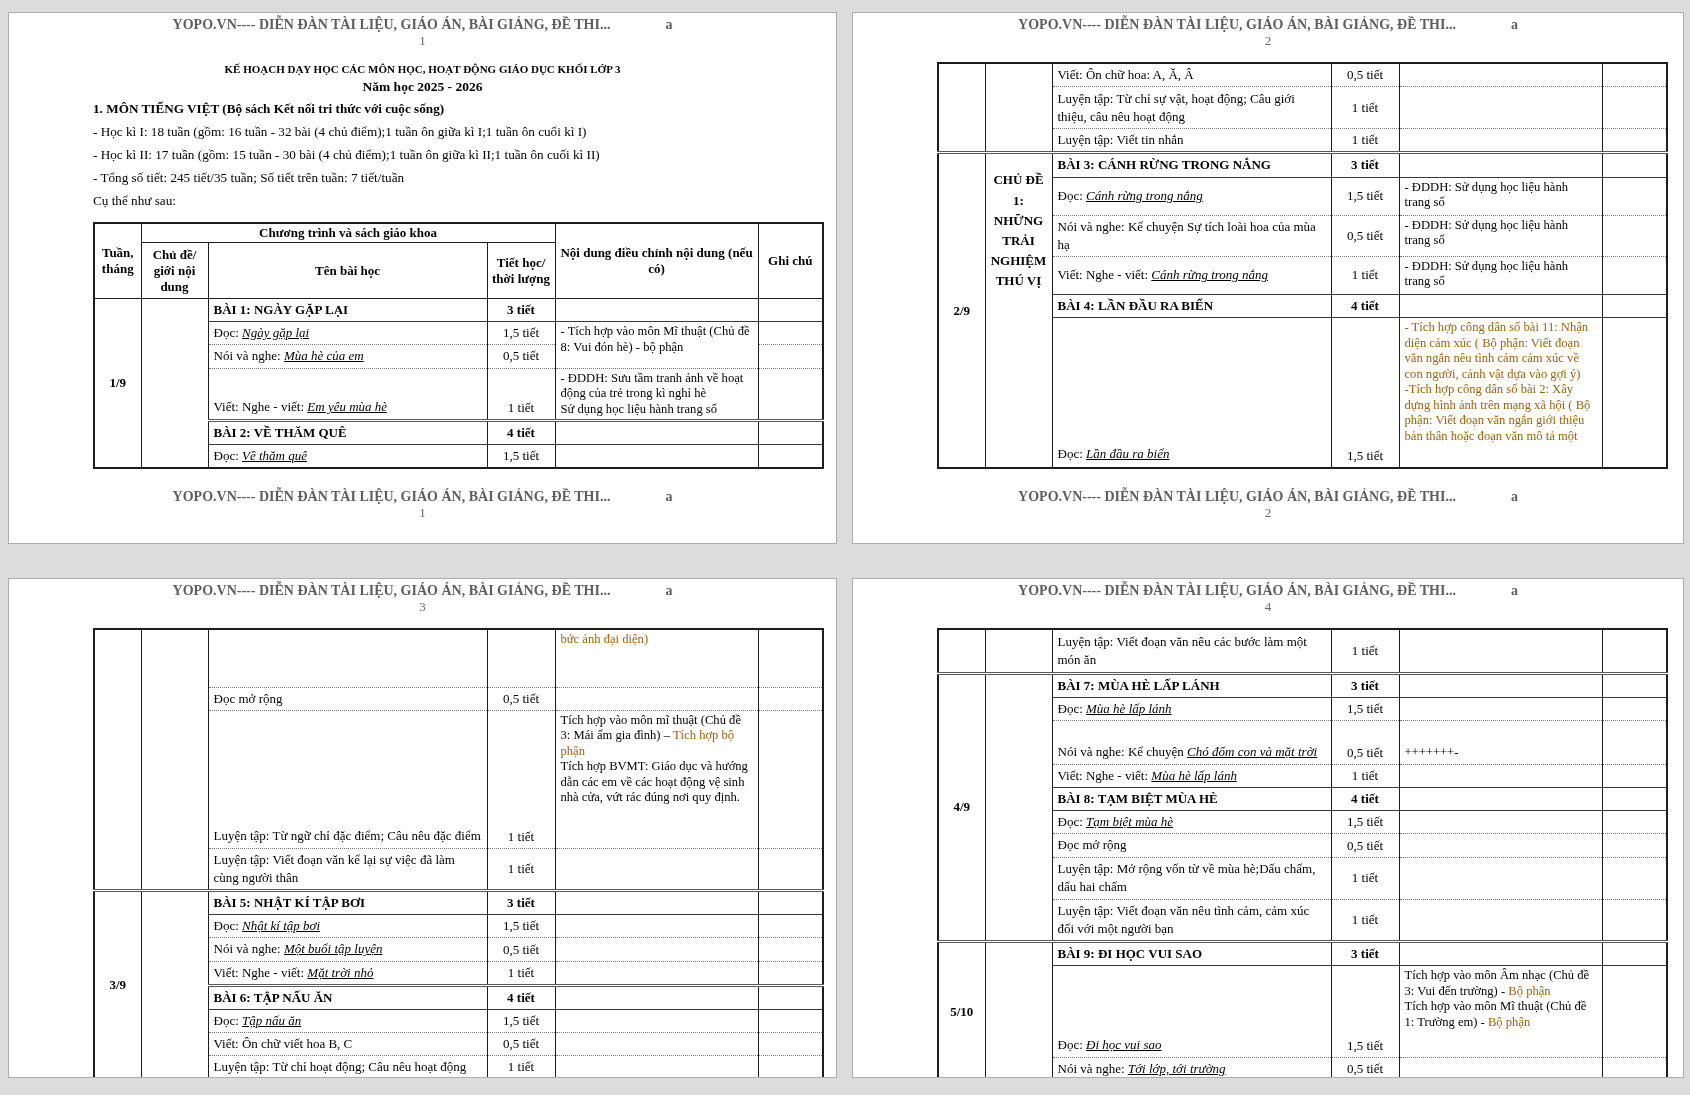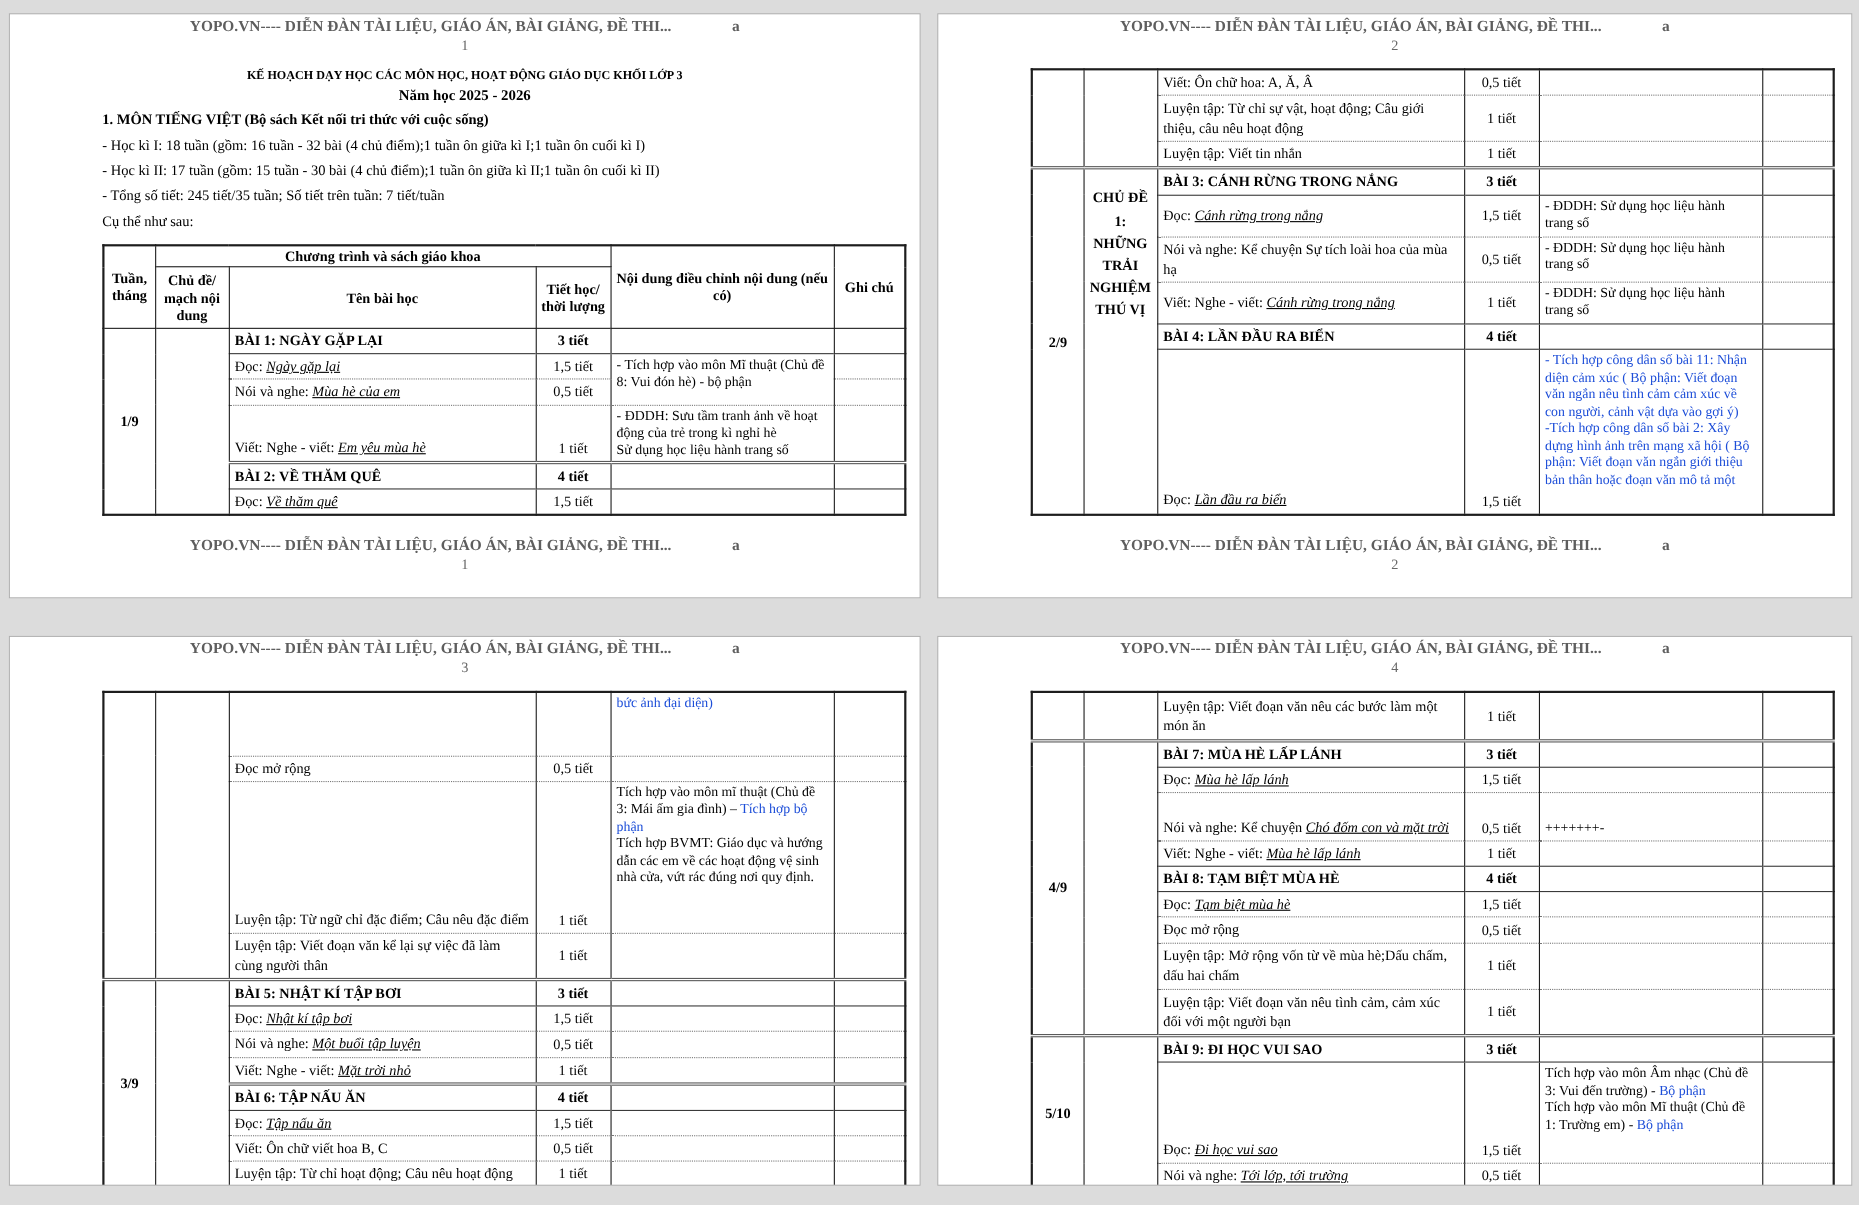--- a/index.html
+++ b/index.html
@@ -51,21 +51,21 @@
   td.week{text-align:center;font-weight:bold;}
   td.theme{text-align:center;font-weight:bold;vertical-align:top;
     padding-top:16px;line-height:1.55;}
   td.name{line-height:1.4;}
   td.tiet{text-align:center;}
   td.note{vertical-align:top;line-height:15.5px;font-size:12.6px;padding:2px 5px;}
   td.note div{margin:0;}
   .bold{font-weight:bold;}
   .vb{vertical-align:bottom !important;padding-bottom:3px !important;}
   .s-i{font-style:italic;text-decoration:underline;}
-  .s-r{color:#1d4ed8;margin-top:32px;}
+  .s-r{color:#a16207;margin-top:32px;}
 </style>
 </head>
 <body>
 
 <div class="page" id="p1">
   <div class="page-header"><span>YOPO.VN---- DIỄN ĐÀN TÀI LIỆU, GIÁO ÁN, BÀI GIẢNG, ĐỀ THI...</span><span class="mark">a</span></div>
   <div class="page-number">1</div>
   <div class="doc-title">KẾ HOẠCH DẠY HỌC CÁC MÔN HỌC, HOẠT ĐỘNG GIÁO DỤC KHỐI LỚP 3</div>
   <div class="doc-subtitle">Năm học 2025 - 2026</div>
   <div class="intro">
@@ -85,21 +85,21 @@
         <col style="width:65px">
       </colgroup>
   <thead>
         <tr>
           <th rowspan="2" colspan="1">Tuần, tháng</th>
           <th rowspan="1" colspan="3">Chương trình và sách giáo khoa</th>
           <th rowspan="2" colspan="1">Nội dung điều chỉnh nội dung (nếu có)</th>
           <th rowspan="2" colspan="1">Ghi chú</th>
         </tr>
         <tr class="h2">
-          <th>Chủ đề/ mạch nội dung</th>
+          <th>Chủ đề/ giới nội dung</th>
           <th>Tên bài học</th>
           <th>Tiết học/ thời lượng</th>
         </tr>
       </thead>
       <tbody>
         <tr class="sep-none">
           <td class="week" rowspan="6">1/9</td>
           <td class="theme" rowspan="6"></td>
           <td class="name bold"><span>BÀI 1: NGÀY GẶP LẠI</span></td>
           <td class="tiet bold">3 tiết</td>

